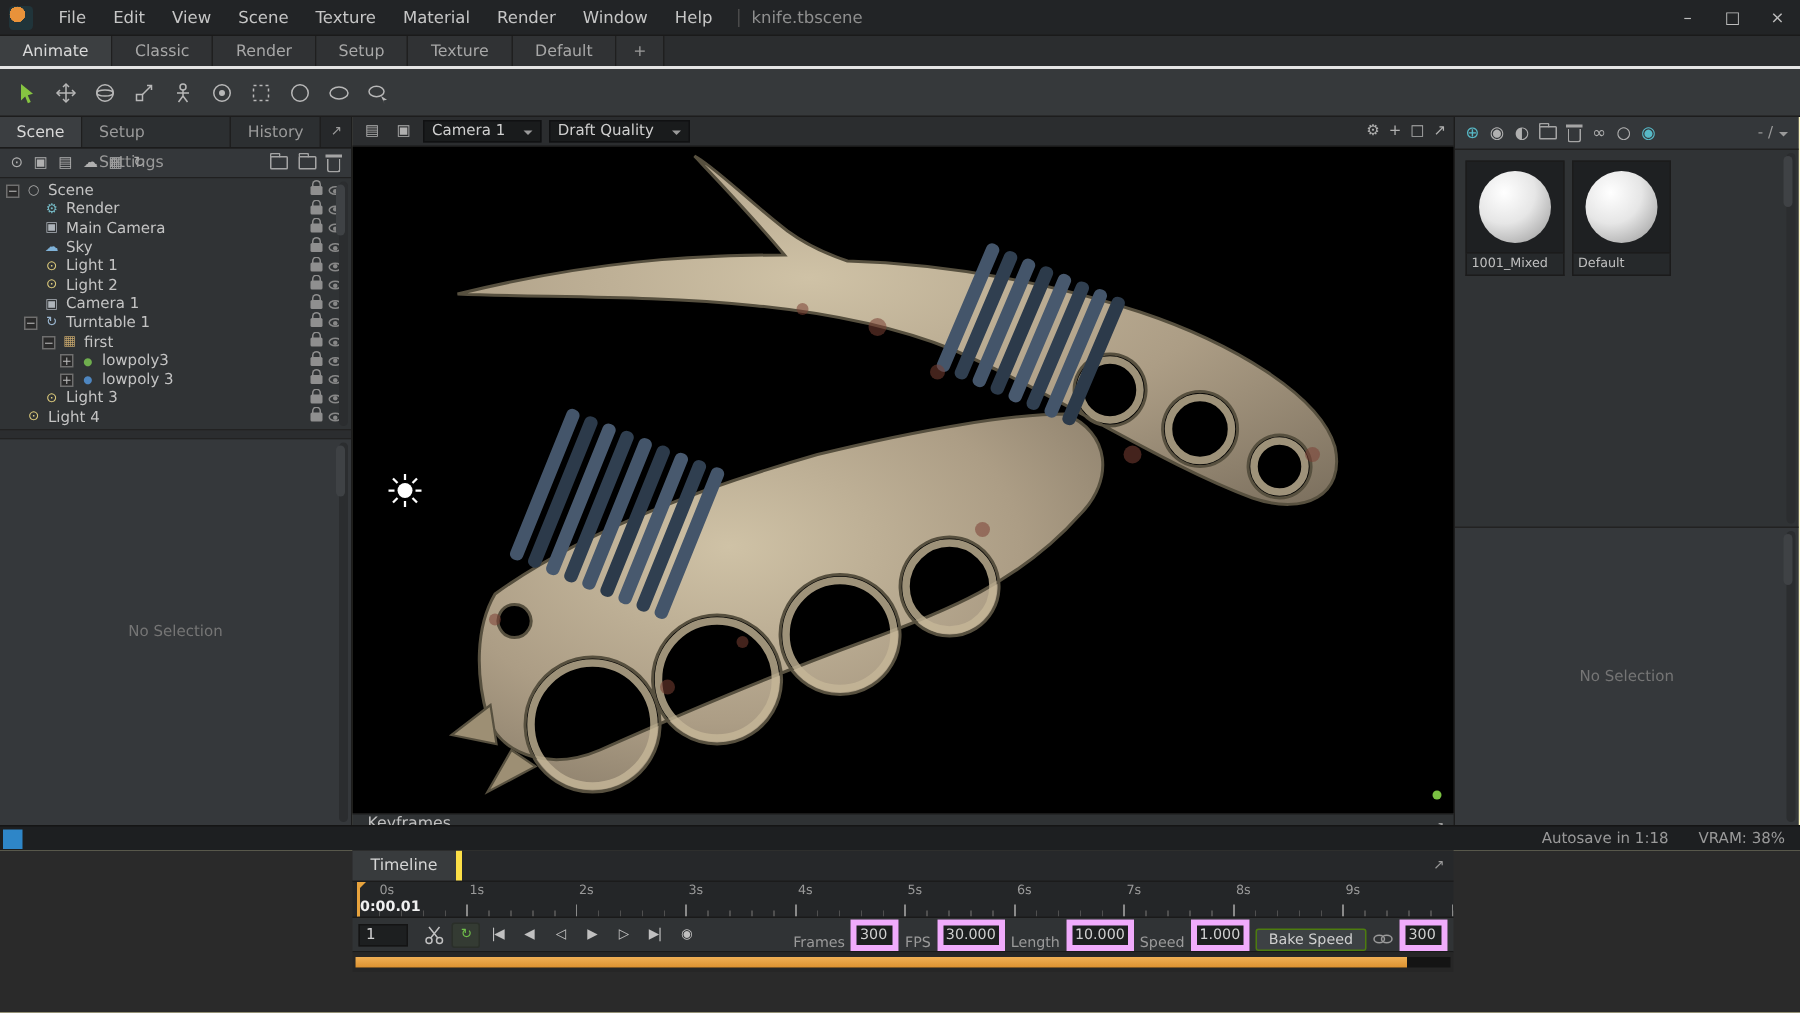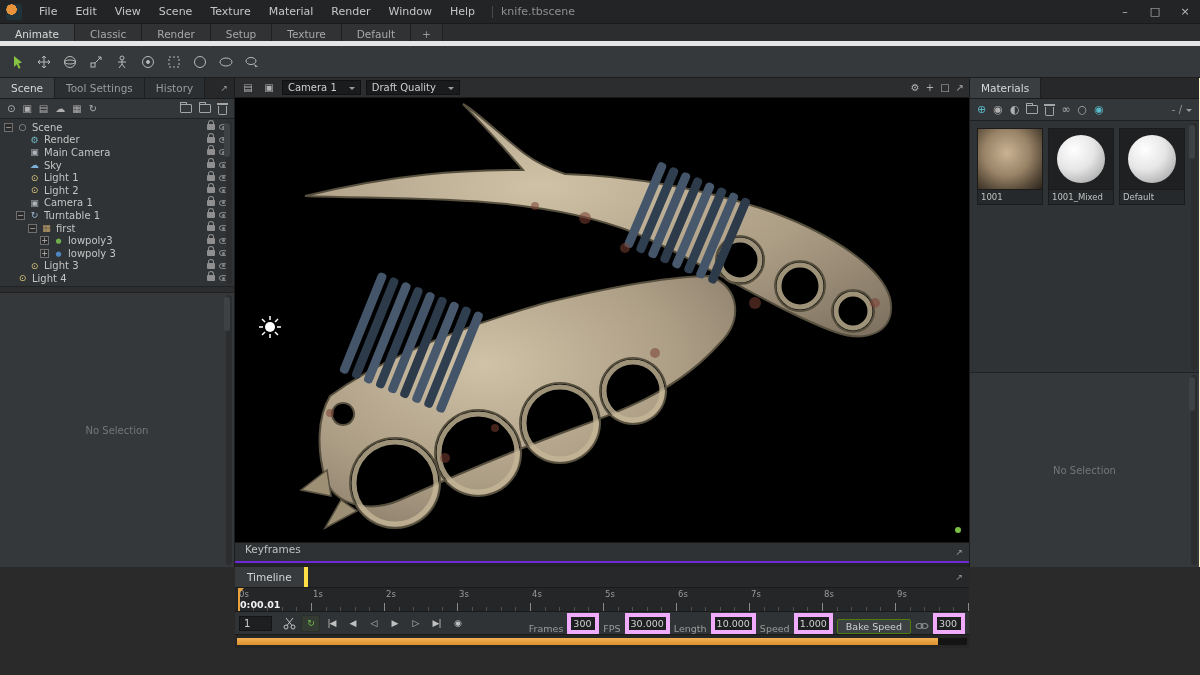--- a/index.html
+++ b/index.html
@@ -10,21 +10,21 @@
   
   .menubar{height:24px;background:#222426;display:flex;align-items:center;border-bottom:1px solid #1a1a1a;flex:0 0 24px}
   .logo{width:16px;height:16px;margin:0 8px 0 6px;border-radius:3px;background:radial-gradient(circle at 35% 35%,#e8923a 0 35%,#20343a 36% 100%)}
   .mitem{padding:0 9px;line-height:24px;color:#c6c6c6;cursor:default}
   .doc-sep{border-left:1px solid #4a4a4a;height:12px;margin:0 8px}
   .doc-title{color:#8f8f8f}
   .wincontrols{margin-left:auto;display:flex;height:24px}
   .wbtn{width:30px;text-align:center;line-height:24px;color:#bdbdbd;font-size:11px}
 
   
-  .layouttabs{height:22px;background:#2b2d2f;display:flex;align-items:stretch;border-bottom:5px solid #e5e5e5;flex:0 0 22px}
+  .layouttabs{height:22px;background:#2b2d2f;display:flex;align-items:stretch;border-bottom:2px solid #e5e5e5;flex:0 0 22px}
   .ltab{padding:0 15px;line-height:21px;color:#a8a8a8;background:#303234;border-right:1px solid #1f1f1f;font-size:10.5px}
   .ltab.active{background:#3c3f41;color:#dadada}
   .ltab.add{padding:0 11px;color:#9a9a9a}
 
   
   .toolbar{height:32px;background:#36393b;display:flex;align-items:center;padding-left:6px;gap:2px;border-bottom:1px solid #1d1d1d;flex:0 0 32px}
   .tool{width:24px;height:24px;display:flex;align-items:center;justify-content:center;border-radius:2px}
   .tool svg{display:block}
 
   
@@ -217,21 +217,21 @@
           <polygon points="10,10 14,12.5 11.5,13 12.5,15.5" fill="#b8b8b8" stroke="none"></polygon>
         </svg>
       </span>
   </div>
 
   <div class="main">
 
     <div class="leftpanel">
       <div class="ptabs">
         <span class="ptab active">Scene</span>
-        <span class="ptab">Tool Settings</span>
+        <span class="ptab">Setup Settings</span>
         <span class="ptab">History</span>
         <span class="popout">↗</span>
       </div>
       <div class="iconrow">
         <span>⊙</span>
         <span>▣</span>
         <span>▤</span>
         <span>☁</span>
         <span>▦</span>
         <span>↻</span>
@@ -455,21 +455,21 @@
         <span class="popout">↗</span>
       </div>
       <div class="tgap"></div>
 
       <div class="tltabrow">
         <span class="tltab">Timeline</span>
         <span class="popout">↗</span>
       </div>
 
       <div class="ruler">
-        <span class="tick" style="left:4px">0s</span>
+        <span class="tick" style="left:18px">0s</span>
         <span class="tick" style="left:78px">1s</span>
         <span class="tick" style="left:151px">2s</span>
         <span class="tick" style="left:224px">3s</span>
         <span class="tick" style="left:297px">4s</span>
         <span class="tick" style="left:370px">5s</span>
         <span class="tick" style="left:443px">6s</span>
         <span class="tick" style="left:516px">7s</span>
         <span class="tick" style="left:589px">8s</span>
         <span class="tick" style="left:662px">9s</span>
         <div class="playhead"></div>
@@ -512,45 +512,38 @@
       </div>
 
       <div class="progressrow">
         <div class="progressbar">
             <div class="progressfill"></div>
           </div>
       </div>
     </div>
 
     <div class="rightpanel">
-      <div class="ptabs">
-        <span class="ptab active">Materials</span>
-      </div>
       <div class="mattoolbar">
         <span class="mi-teal">⊕</span>
         <span>◉</span>
         <span>◐</span>
         <span class="cfolder"></span>
         <span class="ctrash"></span>
         <span>∞</span>
         <span>○</span>
         <span class="mi-teal">◉</span>
         <span class="matcounter">
             <span>- /</span>
             <span class="arr" style="border:3.5px solid transparent;border-top-color:#9a9a9a;margin-top:4px;width:0;height:0;display:inline-block"></span>
           </span>
       </div>
 
       <div class="matarea">
         <div class="matgrid">
           <div class="mat">
-            <div class="mthumb t-tex1"></div>
-            <div class="mlabel">1001</div>
-          </div>
-          <div class="mat">
             <div class="mthumb t-sphere"></div>
             <div class="mlabel">1001_Mixed</div>
           </div>
           <div class="mat">
             <div class="mthumb t-sphere"></div>
             <div class="mlabel">Default</div>
           </div>
         </div>
         <div class="vtrack">
             <div class="vthumb"></div>
@@ -559,14 +552,21 @@
 
       <div class="noselpanel">
         <span class="nosel">No Selection</span>
         <div class="vtrack">
             <div class="vthumb"></div>
           </div>
       </div>
     </div>
   </div>
 
+  <div class="statusbar">
+    <div class="bluesq"></div>
+    <div class="statusright">
+      <span>Autosave in 1:18</span>
+      <span>VRAM: 38%</span>
+    </div>
+  </div>
 
 </div>
 
 </body></html>

